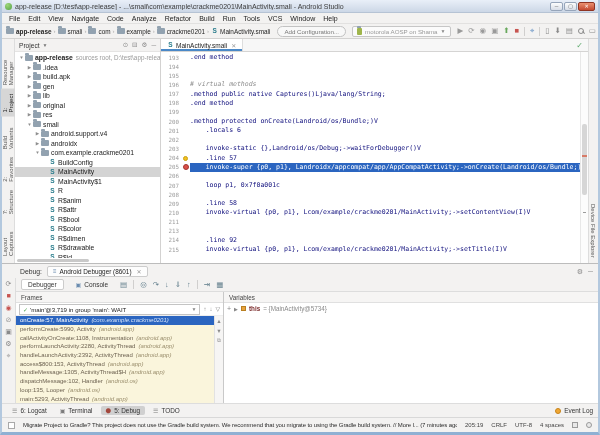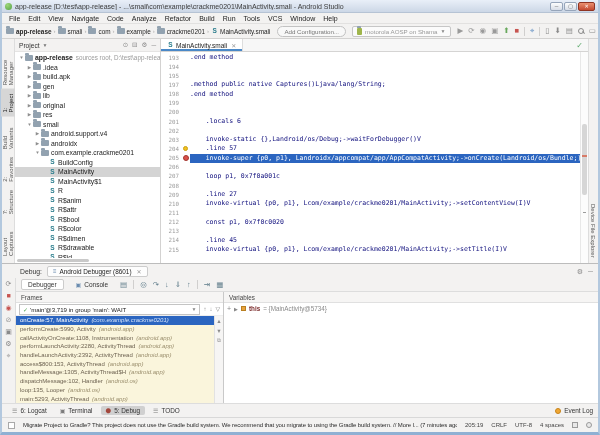--- a/index.html
+++ b/index.html
@@ -419,37 +419,43 @@
               <span class="eln">194</span>
               <span class="emark"></span>
               <span class="etext"></span>
             </div>
             <div class="erow">
               <span class="eln">195</span>
               <span class="emark"></span>
               <span class="etext"></span>
             </div>
             <div class="erow">
+              <span class="eln">196</span>
+              <span class="emark"></span>
+              <span class="etext comment"># virtual methods</span>
+            </div>
+            <div class="erow">
               <span class="eln">197</span>
               <span class="emark"></span>
               <span class="etext">.method public native Captures()Ljava/lang/String;</span>
             </div>
             <div class="erow">
               <span class="eln">198</span>
               <span class="emark"></span>
               <span class="etext">.end method</span>
             </div>
             <div class="erow">
               <span class="eln">199</span>
               <span class="emark"></span>
               <span class="etext"></span>
             </div>
             <div class="erow">
               <span class="eln">200</span>
               <span class="emark"></span>
+              <span class="etext">.method protected onCreate(Landroid/os/Bundle;)V</span>
             </div>
             <div class="erow">
               <span class="eln">201</span>
               <span class="emark"></span>
               <span class="etext">    .locals 6</span>
             </div>
             <div class="erow">
               <span class="eln">202</span>
               <span class="emark"></span>
               <span class="etext"></span>
@@ -484,46 +490,41 @@
               <span class="etext">    loop p1, 0x7f0a001c</span>
             </div>
             <div class="erow">
               <span class="eln">208</span>
               <span class="emark"></span>
               <span class="etext"></span>
             </div>
             <div class="erow">
               <span class="eln">209</span>
               <span class="emark"></span>
-              <span class="etext">    .line 27</span>
+              <span class="etext">    .line 58</span>
             </div>
             <div class="erow">
               <span class="eln">210</span>
               <span class="emark"></span>
               <span class="etext">    invoke-virtual {p0, p1}, Lcom/example/crackme0201/MainActivity;-&gt;setContentView(I)V</span>
             </div>
             <div class="erow">
               <span class="eln">211</span>
               <span class="emark"></span>
               <span class="etext"></span>
             </div>
             <div class="erow">
-              <span class="eln">212</span>
-              <span class="emark"></span>
-              <span class="etext">    const p1, 0x7f0c0020</span>
-            </div>
-            <div class="erow">
               <span class="eln">213</span>
               <span class="emark"></span>
               <span class="etext"></span>
             </div>
             <div class="erow">
               <span class="eln">214</span>
               <span class="emark"></span>
-              <span class="etext">    .line 45</span>
+              <span class="etext">    .line 92</span>
             </div>
             <div class="erow">
               <span class="eln">215</span>
               <span class="emark"></span>
               <span class="etext">    invoke-virtual {p0, p1}, Lcom/example/crackme0201/MainActivity;-&gt;setTitle(I)V</span>
             </div>
           </div>
         <div class="v-scroll">
           <div class="v-thumb"></div>
           <div class="stripe-mark"></div>

